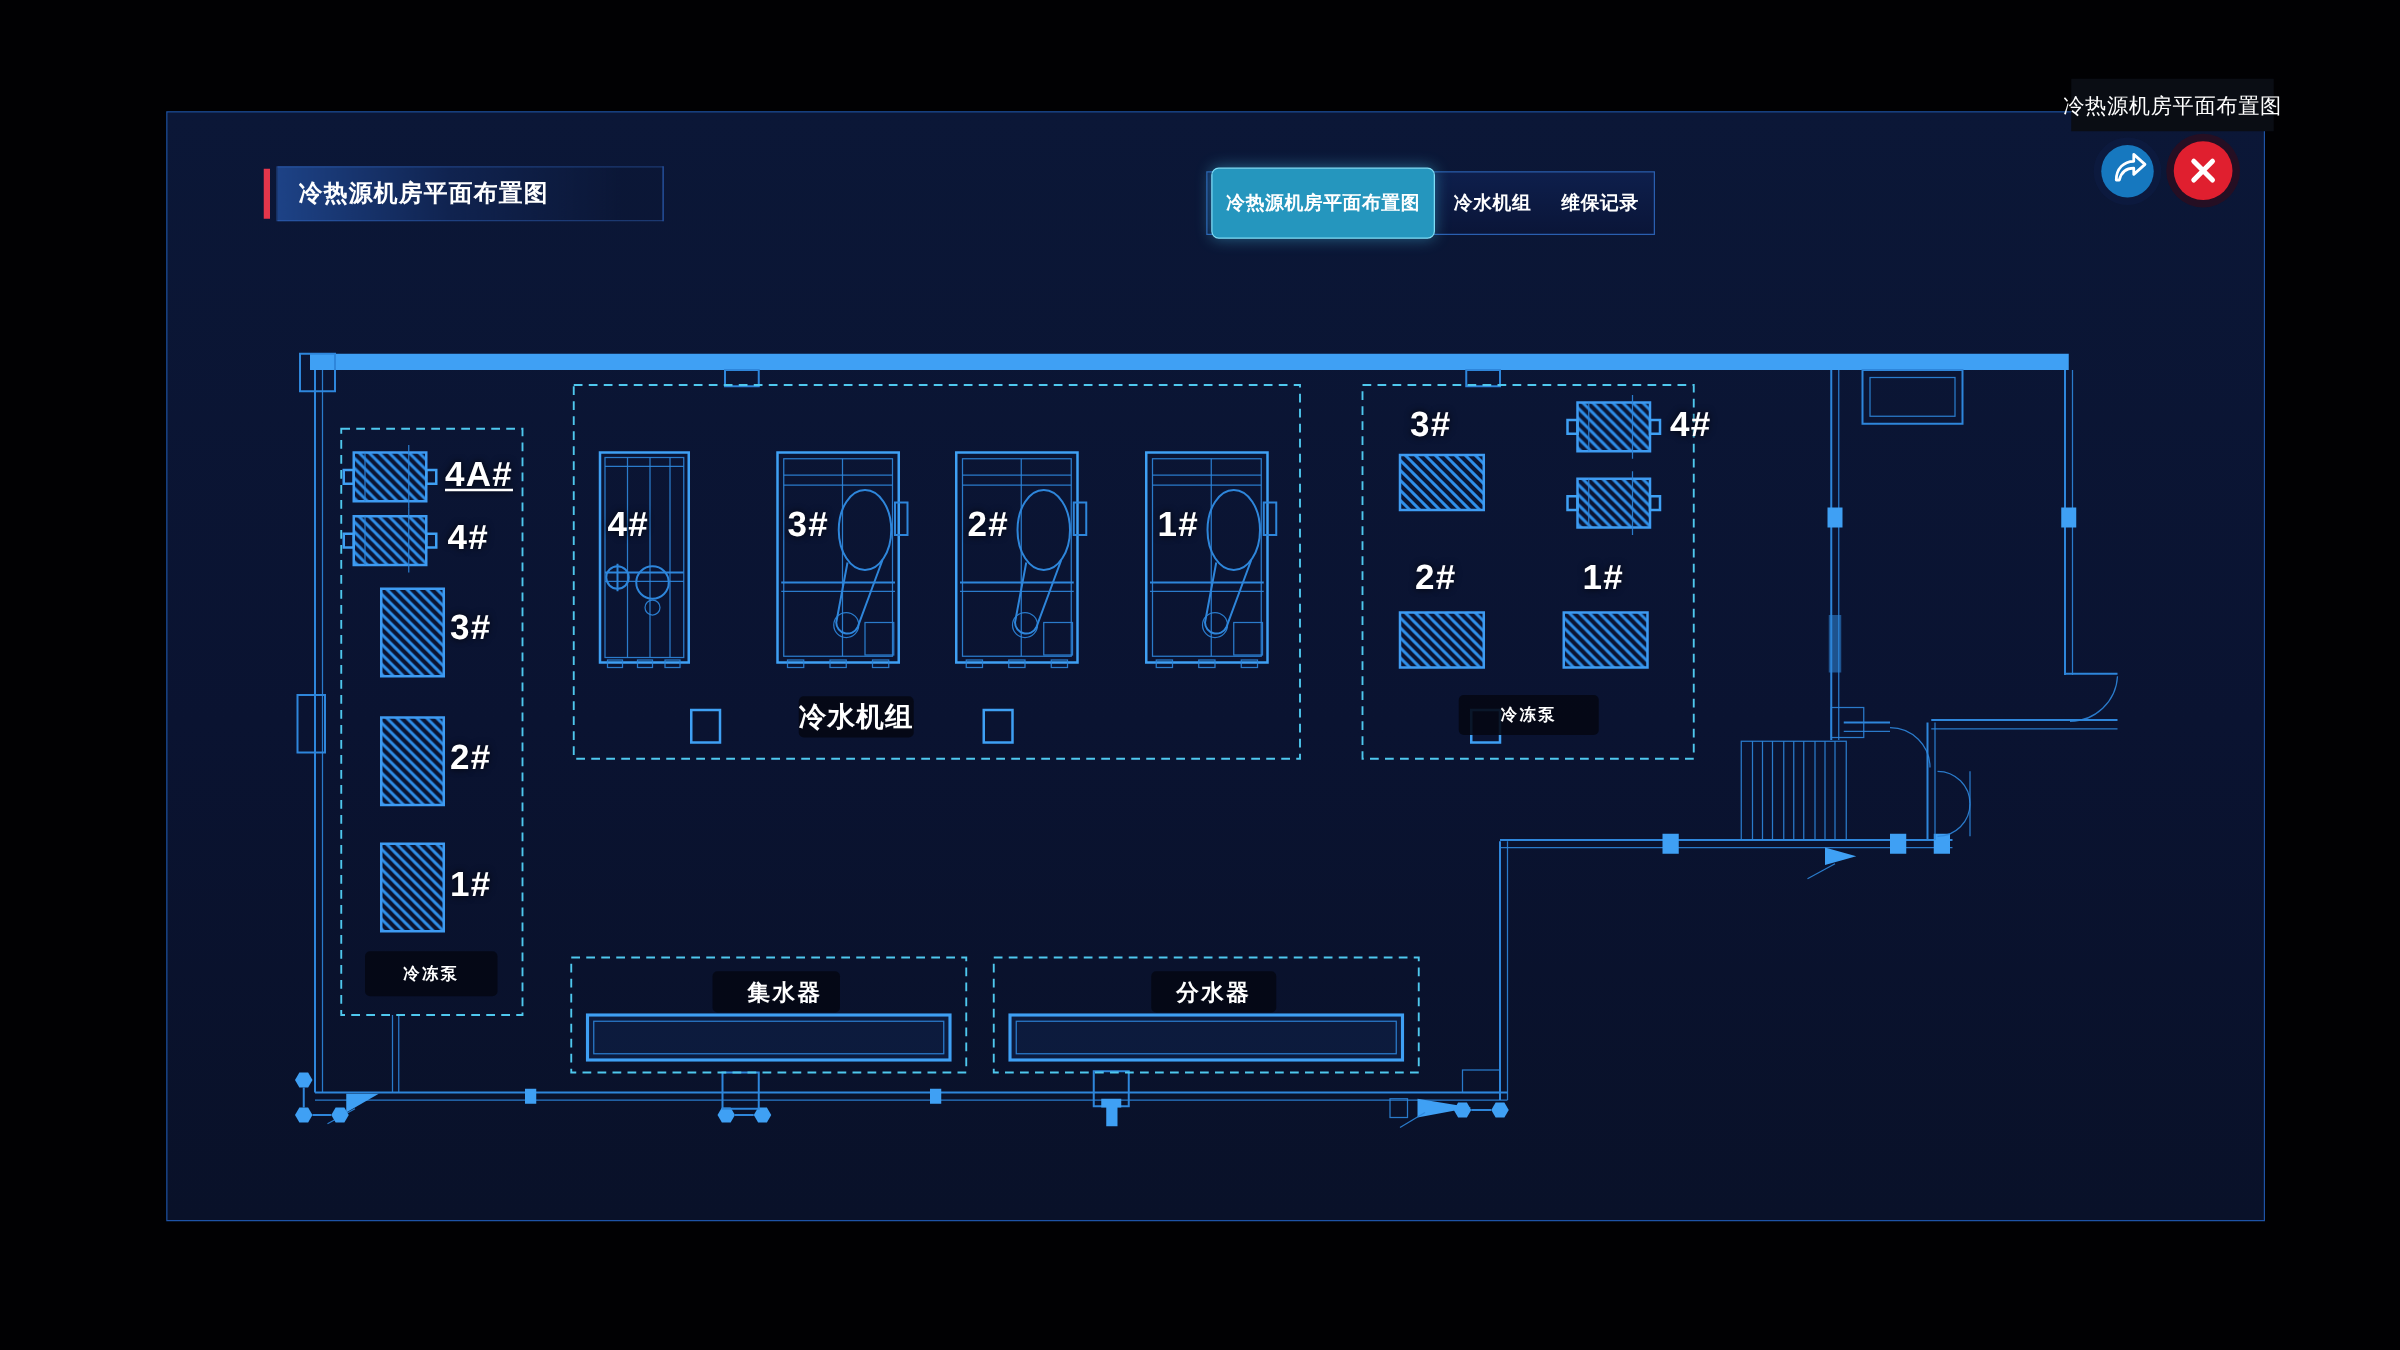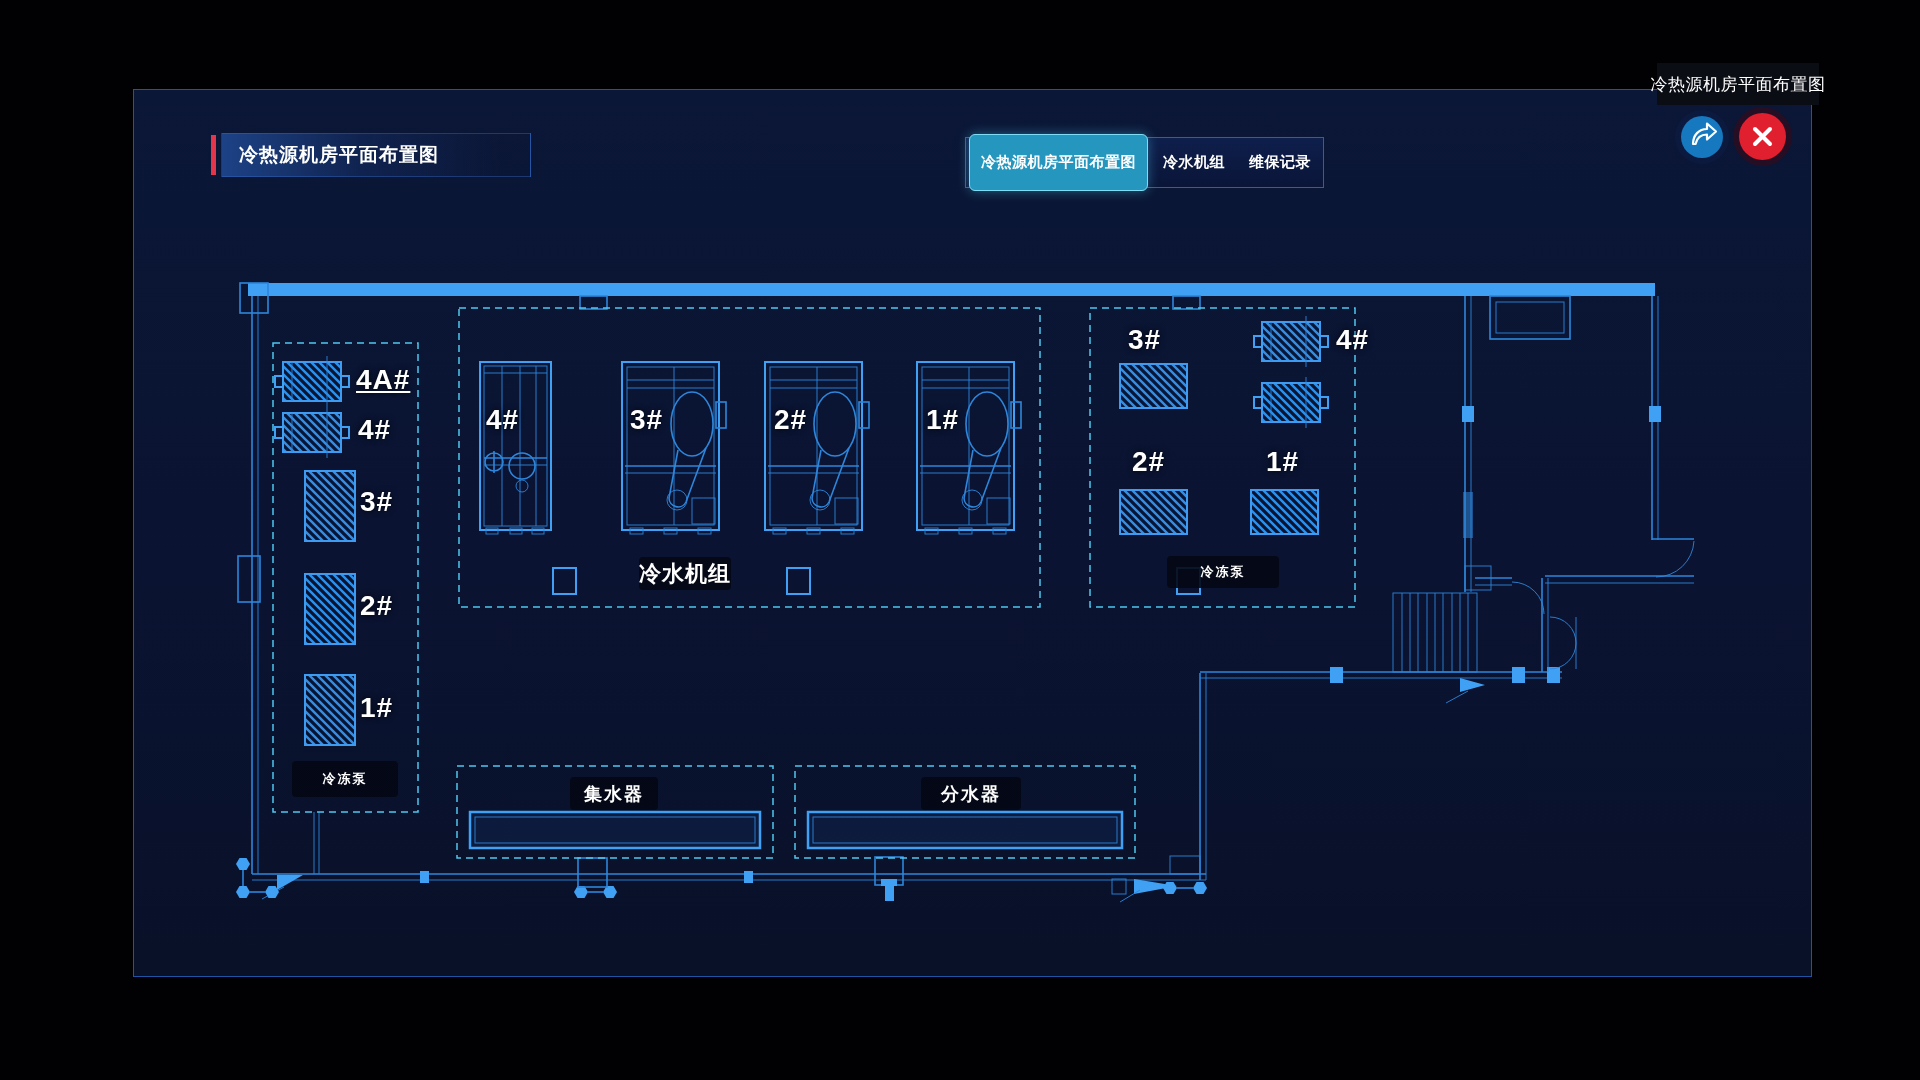--- a/index.html
+++ b/index.html
@@ -291,16 +291,16 @@
   <div class="plabel" style="left:926px;top:406px;">1#</div>
 
   <div class="plabel" style="left:1128px;top:326px;">3#</div>
   <div class="plabel" style="left:1336px;top:326px;">4#</div>
   <div class="plabel" style="left:1132px;top:448px;">2#</div>
   <div class="plabel" style="left:1266px;top:448px;">1#</div>
 
   <div class="glabel" style="left:292px;top:761px;width:106px;height:36px;">冷冻泵</div>
   <div class="glabel" style="left:639px;top:557px;width:92px;height:33px;font-size:22px;letter-spacing:1px;">冷水机组</div>
   <div class="glabel" style="left:1167px;top:556px;width:112px;height:32px;">冷冻泵</div>
-  <div class="glabel" style="left:570px;top:777px;width:88px;height:33px;font-size:18px;">集水器</div>
+  <div class="glabel" style="left:570px;top:777px;width:88px;height:33px;font-size:18px;padding-left:14px;">集水器</div>
   <div class="glabel" style="left:921px;top:777px;width:100px;height:33px;font-size:18px;">分水器</div>
 
 </div>
 
 </body></html>

